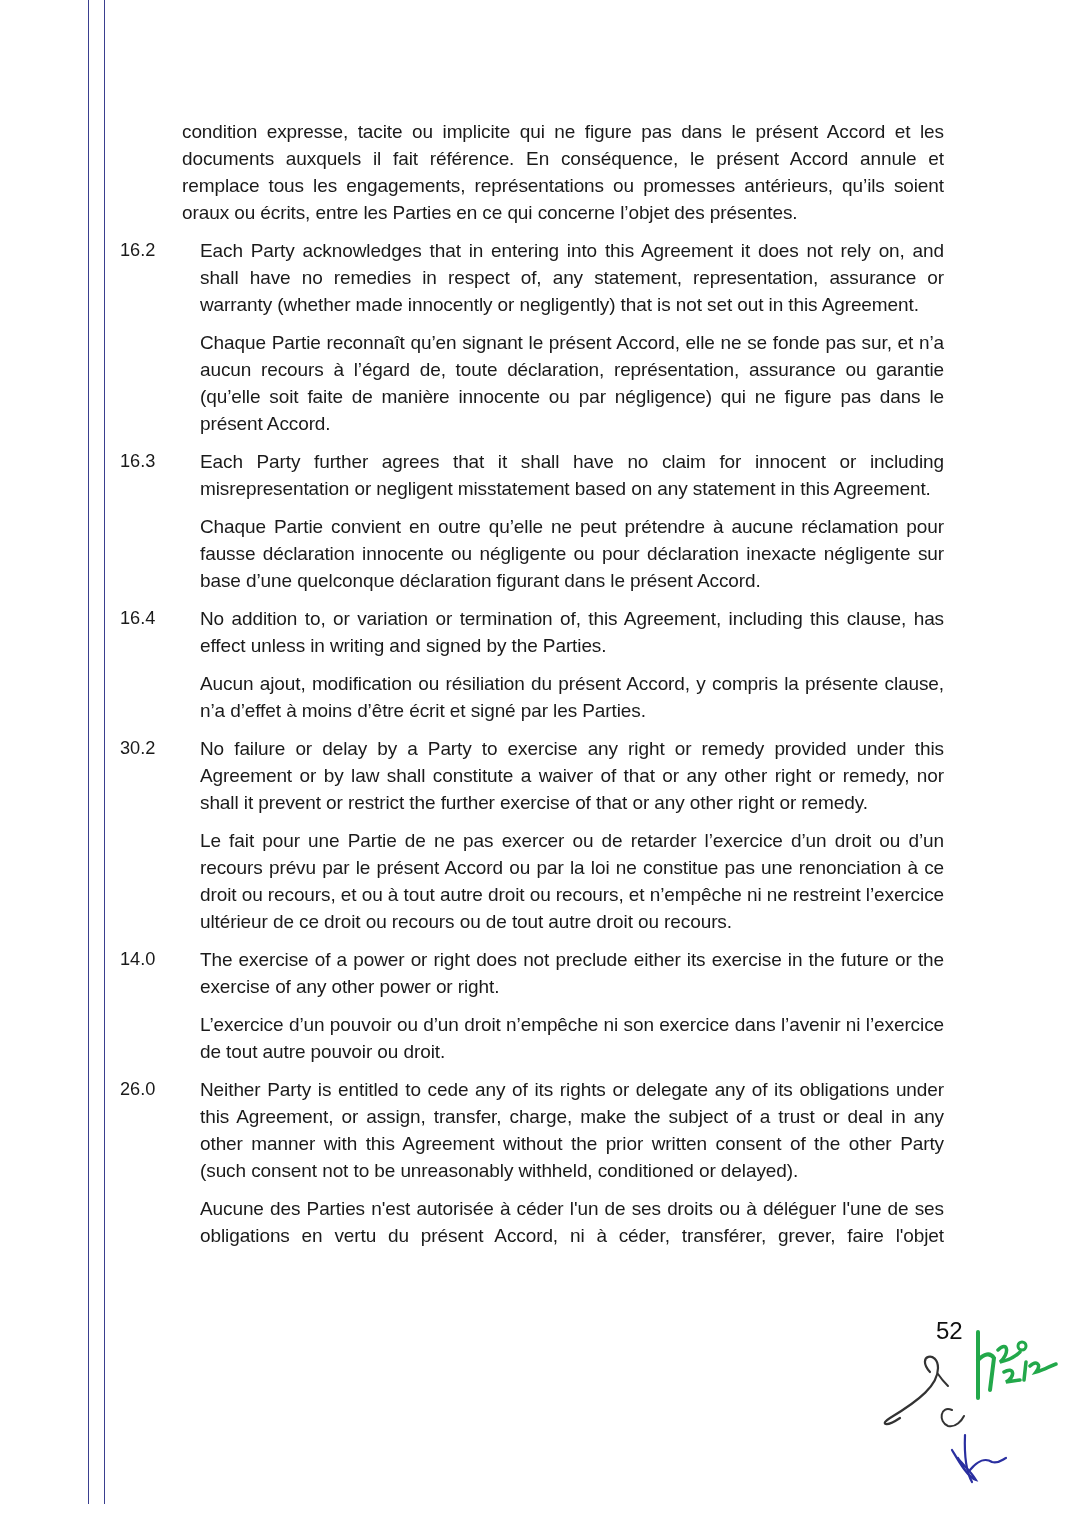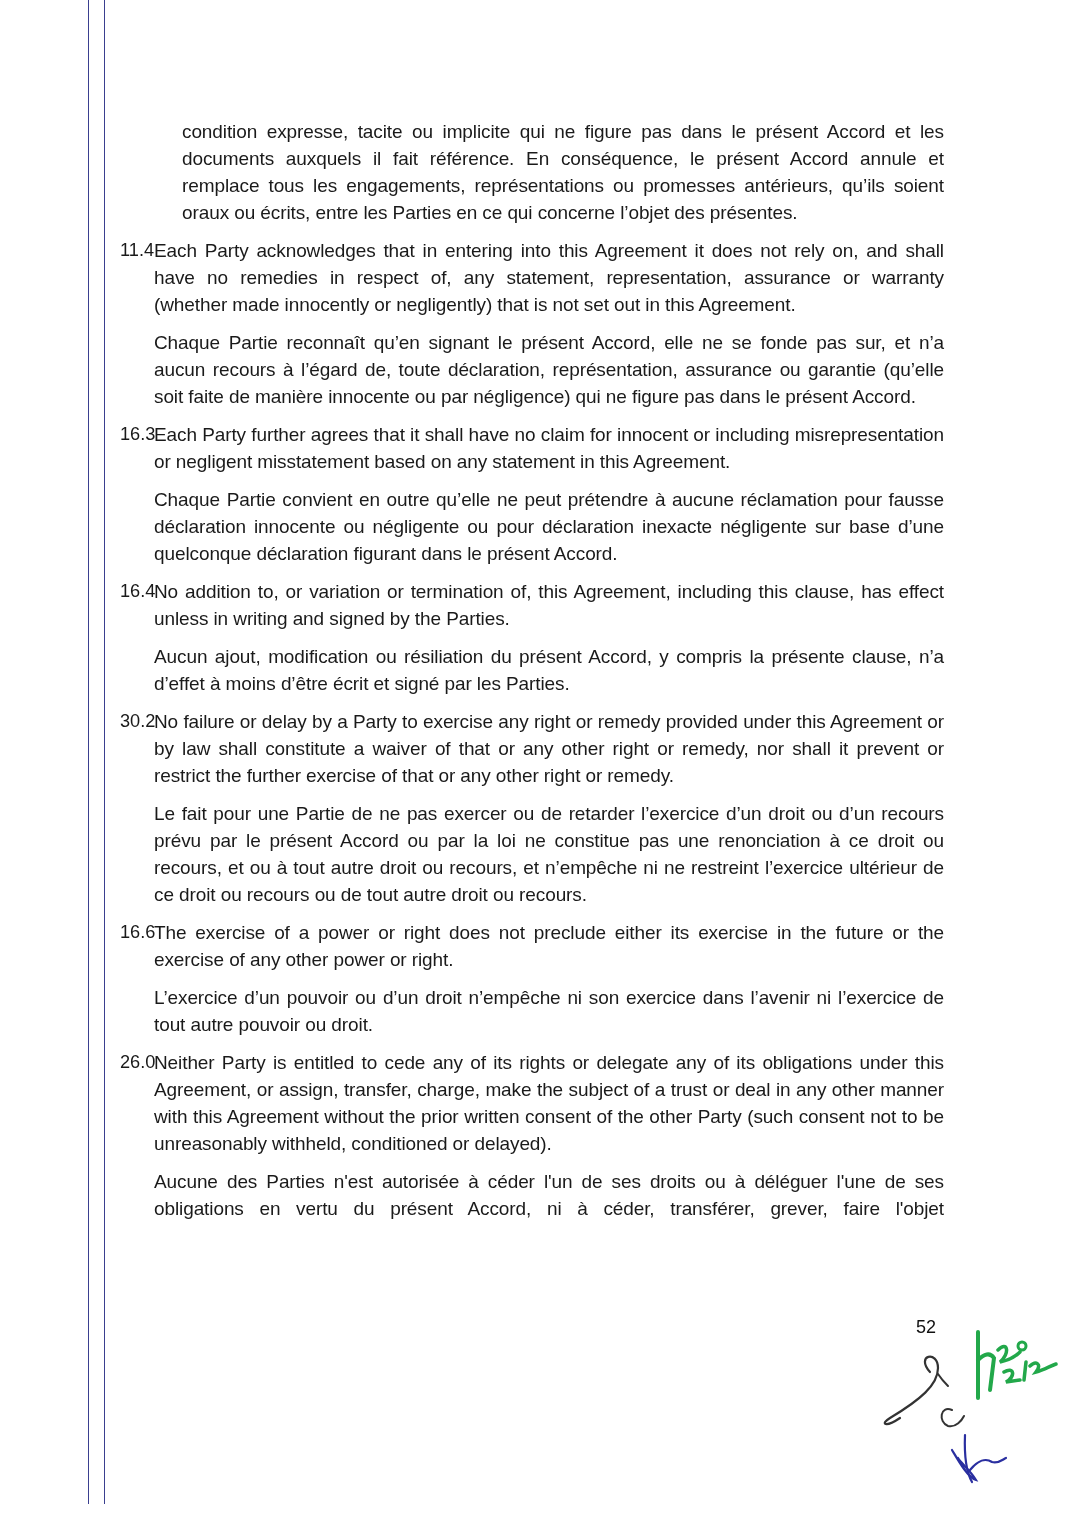--- a/index.html
+++ b/index.html
@@ -45,48 +45,48 @@
       position: relative;
       margin-bottom: 11px;
     }
     .clause-num {
       position: absolute;
       left: 0;
       top: 0;
       font-size: 18.2px;
       line-height: 27px;
     }
-    .clause .para { margin-left: 34px; }
+    .clause .para { margin-left: 80px; }
 
     .page-number {
       position: absolute;
-      left: 916px;
+      left: 936px;
       top: 1317px;
-      font-size: 18px;
+      font-size: 24px;
       color: #111;
     }
     .signatures {
       position: absolute;
       left: 860px;
       top: 1310px;
       width: 220px;
       height: 200px;
     }
   </style>
 </head>
 <body>
 
 <div class="margin-line left"></div>
 <div class="margin-line right"></div>
 
 <div class="page">
   <p class="para indented">condition expresse, tacite ou implicite qui ne figure pas dans le présent Accord et les documents auxquels il fait référence. En conséquence, le présent Accord annule et remplace tous les engagements, représentations ou promesses antérieurs, qu’ils soient oraux ou écrits, entre les Parties en ce qui concerne l’objet des présentes.</p>
 
   <div class="clause">
-    <span class="clause-num">11.4</span>
+    <span class="clause-num">16.2</span>
     <p class="para">Each Party acknowledges that in entering into this Agreement it does not rely on, and shall have no remedies in respect of, any statement, representation, assurance or warranty (whether made innocently or negligently) that is not set out in this Agreement.</p>
     <p class="para">Chaque Partie reconnaît qu’en signant le présent Accord, elle ne se fonde pas sur, et n’a aucun recours à l’égard de, toute déclaration, représentation, assurance ou garantie (qu’elle soit faite de manière innocente ou par négligence) qui ne figure pas dans le présent Accord.</p>
   </div>
 
   <div class="clause">
     <span class="clause-num">16.3</span>
     <p class="para">Each Party further agrees that it shall have no claim for innocent or including misrepresentation or negligent misstatement based on any statement in this Agreement.</p>
     <p class="para">Chaque Partie convient en outre qu’elle ne peut prétendre à aucune réclamation pour fausse déclaration innocente ou négligente ou pour déclaration inexacte négligente sur base d’une quelconque déclaration figurant dans le présent Accord.</p>
   </div>
 
@@ -96,21 +96,21 @@
     <p class="para">Aucun ajout, modification ou résiliation du présent Accord, y compris la présente clause, n’a d’effet à moins d’être écrit et signé par les Parties.</p>
   </div>
 
   <div class="clause">
     <span class="clause-num">30.2</span>
     <p class="para">No failure or delay by a Party to exercise any right or remedy provided under this Agreement or by law shall constitute a waiver of that or any other right or remedy, nor shall it prevent or restrict the further exercise of that or any other right or remedy.</p>
     <p class="para">Le fait pour une Partie de ne pas exercer ou de retarder l’exercice d’un droit ou d’un recours prévu par le présent Accord ou par la loi ne constitue pas une renonciation à ce droit ou recours, et ou à tout autre droit ou recours, et n’empêche ni ne restreint l’exercice ultérieur de ce droit ou recours ou de tout autre droit ou recours.</p>
   </div>
 
   <div class="clause">
-    <span class="clause-num">16.6</span>
+    <span class="clause-num">14.0</span>
     <p class="para">The exercise of a power or right does not preclude either its exercise in the future or the exercise of any other power or right.</p>
     <p class="para">L’exercice d’un pouvoir ou d’un droit n’empêche ni son exercice dans l’avenir ni l’exercice de tout autre pouvoir ou droit.</p>
   </div>
 
   <div class="clause">
     <span class="clause-num">26.0</span>
     <p class="para">Neither Party is entitled to cede any of its rights or delegate any of its obligations under this Agreement, or assign, transfer, charge, make the subject of a trust or deal in any other manner with this Agreement without the prior written consent of the other Party (such consent not to be unreasonably withheld, conditioned or delayed).</p>
     <p class="para" style="text-align: justify; text-align-last: justify;">Aucune des Parties n'est autorisée à céder l'un de ses droits ou à déléguer l'une de ses obligations en vertu du présent Accord, ni à céder, transférer, grever, faire l'objet</p>
   </div>
 </div>

